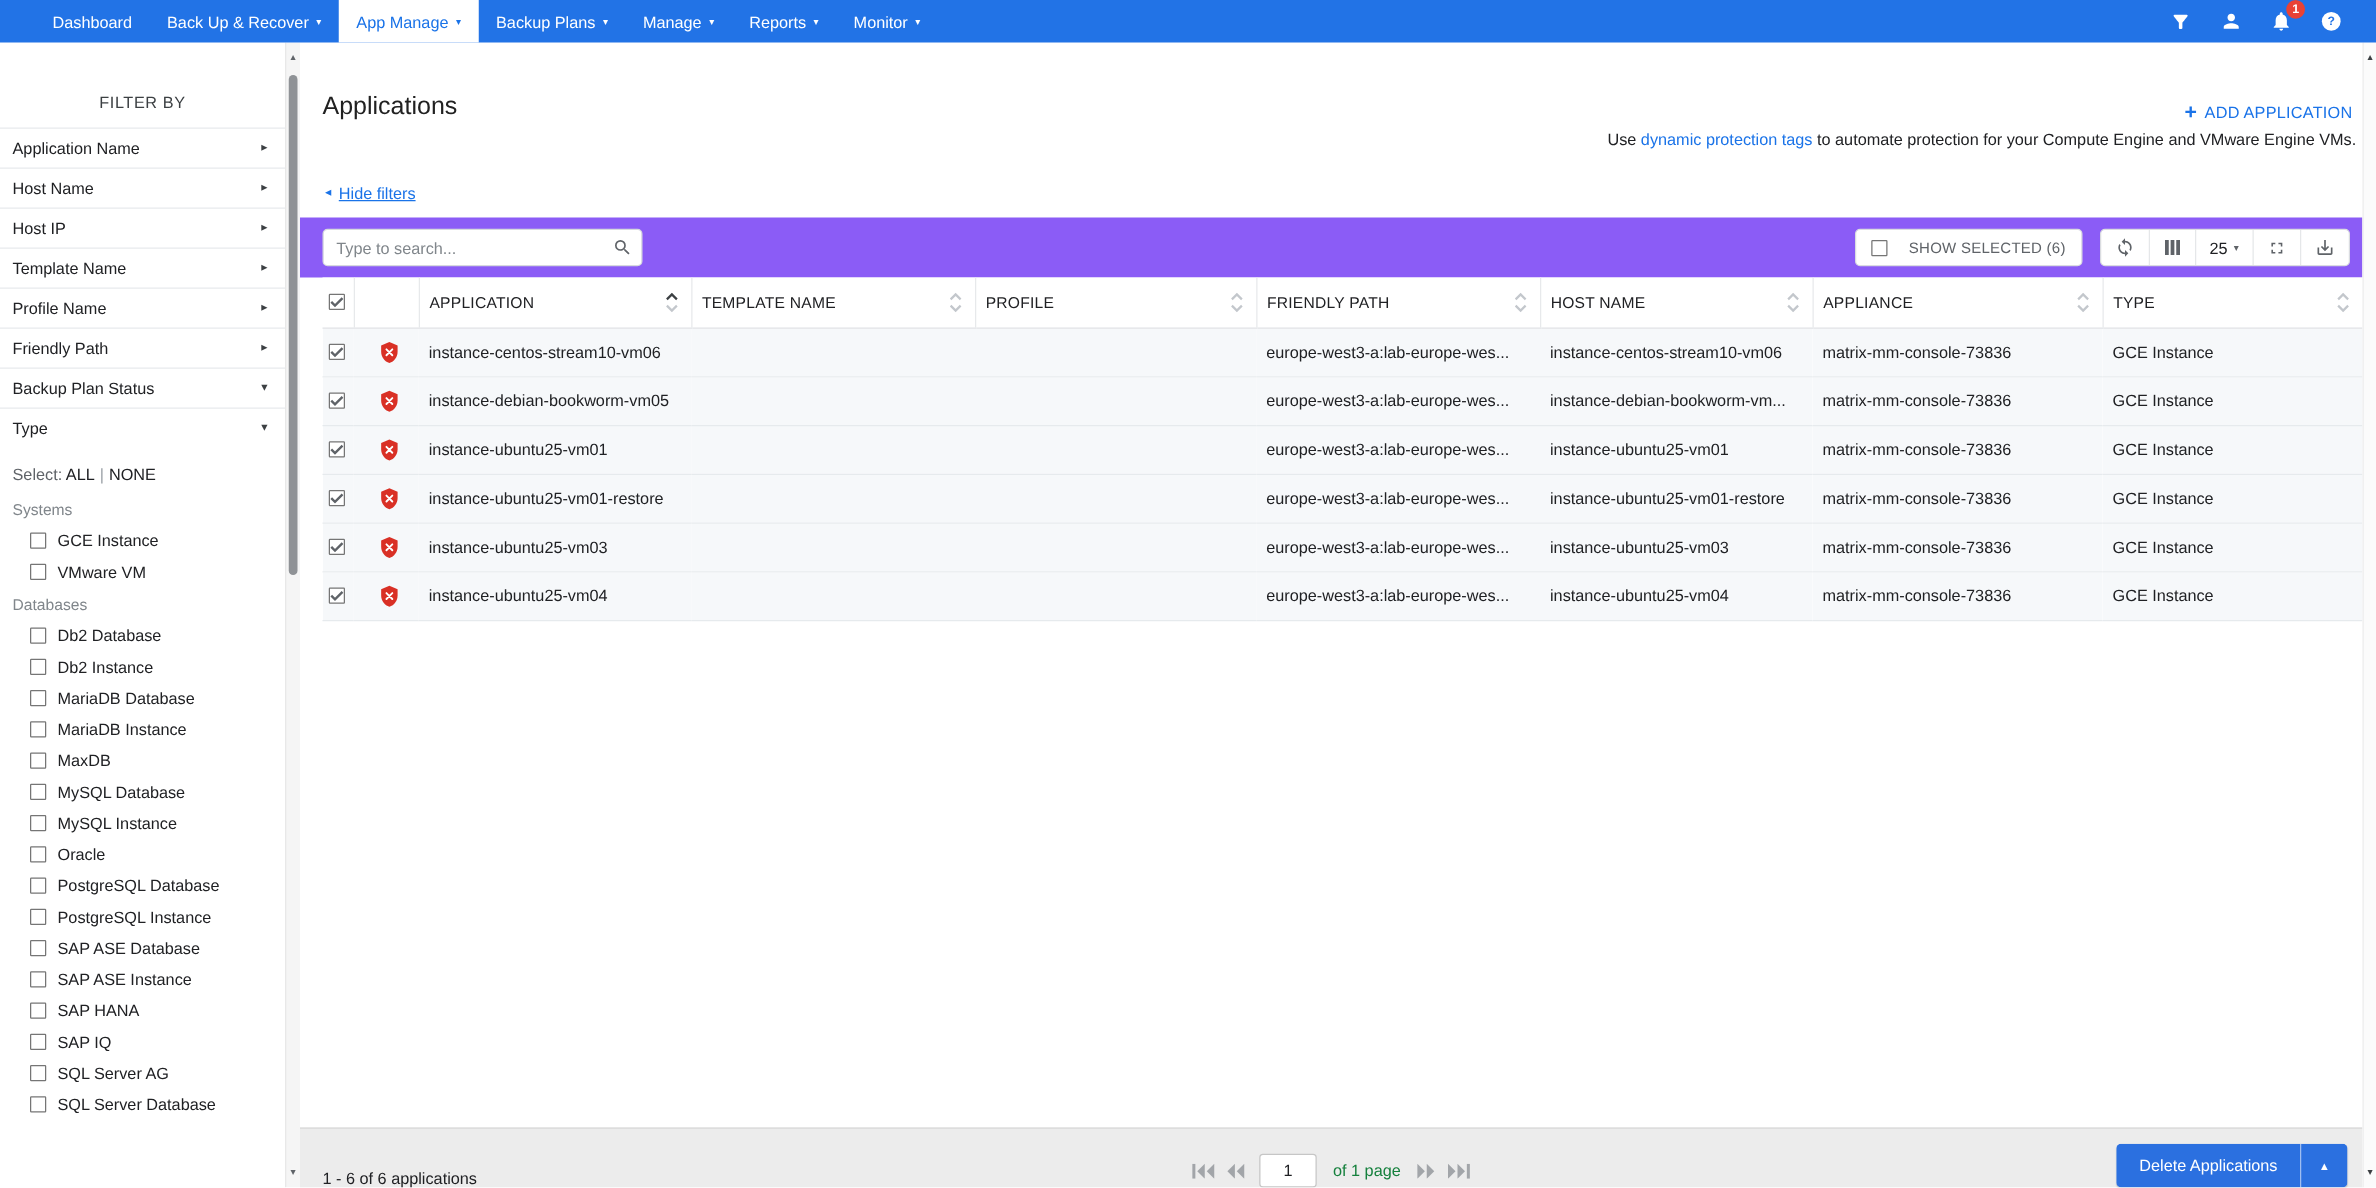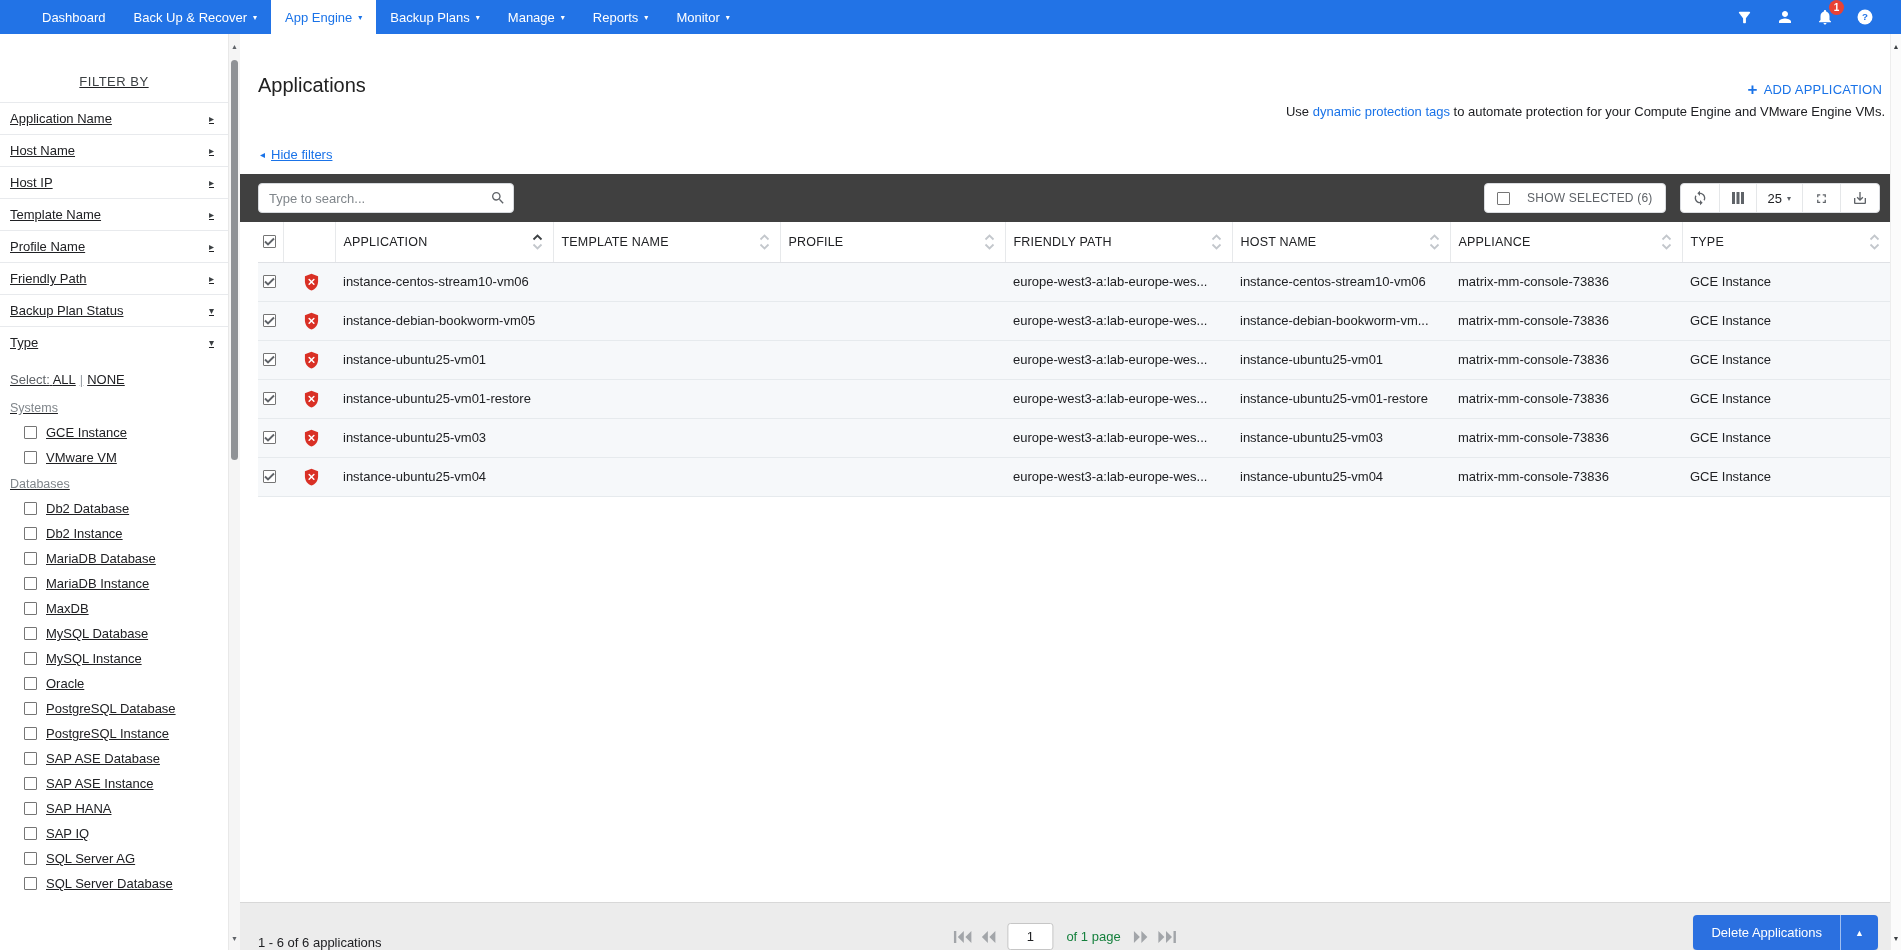--- a/index.html
+++ b/index.html
@@ -14,21 +14,21 @@
   .top-nav { display:flex; margin-left:28px; }
   .nav-item { display:flex; align-items:center; padding:0 14px; font-size:13px; color:#fff; cursor:pointer; white-space:nowrap; }
   .nav-item.active { background:#fff; color:#1a73e8; }
   .nav-caret { font-size:8px; margin-left:6px; }
   .topbar-actions { margin-left:auto; display:flex; align-items:center; gap:21px; padding-right:27px; }
   .tb-icon { position:relative; width:19px; height:19px; display:flex; align-items:center; justify-content:center; cursor:pointer; }
   .badge { position:absolute; top:-8px; right:-10px; min-width:15px; height:15px; border-radius:8px; background:#e94235; color:#fff; font-size:10px; font-weight:bold; display:flex; align-items:center; justify-content:center; padding:0 3px; }
 
   
   .sidebar { position:absolute; top:34px; left:0; width:240px; bottom:0; background:#fff; overflow:hidden; }
-  .sb-content { position:absolute; top:0; left:0; right:12px; bottom:0; overflow:hidden;text-decoration:underline; }
+  .sb-content { position:absolute; top:0; left:0; right:12px; bottom:0; overflow:hidden; }
   .sb-title { text-align:center; font-size:13px; color:#3c4043; letter-spacing:.5px; padding-top:40px; padding-bottom:13px; }
   .sb-row { display:flex; align-items:center; height:32px; padding:0 14px 0 10px; font-size:13px; color:#202124; border-top:1px solid #e8eaed; cursor:pointer; background:#fff; }
   .sb-caret { margin-left:auto; font-size:10px; color:#3c4043; line-height:1; }
   .sb-options { padding:7px 0 14px; }
   .sb-check-row { display:flex; align-items:center; height:25px; padding-left:24px; font-size:13px; color:#202124; cursor:pointer; }
   .cb { width:13px; height:13px; border:1px solid #757575; border-radius:1px; background:#fff; margin-right:9px; flex:none; display:inline-flex; align-items:center; justify-content:center; }
   .sb-select-row { font-size:13px; padding:14px 0 9px 10px; color:#5f6368; }
   .sb-select-row a { color:#202124; text-decoration:none; cursor:pointer; }
   .sb-sel-div { color:#9aa0a6; margin:0 4px; }
   .sb-group-label { font-size:12.5px; color:#80868b; padding:5px 0 5px 10px; }
@@ -42,21 +42,21 @@
   .main { position:absolute; top:34px; left:240px; right:11px; bottom:0; background:#fff; }
   .page-title { position:absolute; top:40px; left:18px; font-size:20px; color:#212121; }
   .add-app { position:absolute; top:47px; right:8px; font-size:13px; color:#1a73e8; display:flex; align-items:center; gap:6px; cursor:pointer; letter-spacing:.2px; }
   .add-plus { font-size:17px; font-weight:bold; line-height:1; }
   .banner { position:absolute; top:70px; right:5px; font-size:13px; color:#202124; }
   .banner a { color:#1a73e8; cursor:pointer; }
   .hide-filters { position:absolute; top:113px; left:20px; font-size:13px; color:#1a73e8; cursor:pointer; display:flex; align-items:center; gap:6px; }
   .hide-filters .hf-label { text-decoration:underline; }
   .hf-arrow { font-size:10px; line-height:1; }
 
-  .toolbar { position:absolute; top:140px; left:0; right:0; height:48px; background:#404040; display:flex; align-items:center; }
+  .toolbar { position:absolute; top:140px; left:0; right:0; height:48px; background:#8b5cf6; display:flex; align-items:center; }
   .search-wrap { position:relative; margin-left:18px; }
   .search-input { width:256px; height:30px; border:1px solid #d6d9dd; border-radius:4px; background:#fff; font-size:13px; padding:0 32px 0 10px; color:#202124; outline:none; font-family:inherit; }
   .search-input::placeholder { color:#80868b; }
   .search-icon { position:absolute; right:8px; top:7px; cursor:pointer; display:flex; }
   .toolbar-right { margin-left:auto; display:flex; align-items:center; gap:14px; margin-right:10px; }
   .show-selected { display:flex; align-items:center; gap:8px; height:30px; padding:0 12px; background:#fff; border:1px solid #dadce0; border-radius:4px; font-size:12px; color:#5f6368; letter-spacing:.2px; cursor:pointer; }
   .btn-group { display:flex; align-items:stretch; height:30px; background:#fff; border:1px solid #dadce0; border-radius:4px; }
   .bg-btn { display:flex; align-items:center; justify-content:center; padding:0 11px; border-left:1px solid #e5e7e9; cursor:pointer; font-size:13px; color:#202124; gap:5px; }
   .bg-btn.first { border-left:none; }
   .ps-caret { font-size:8px; color:#5f6368; }
@@ -94,21 +94,21 @@
 <div class="topbar">
   <nav class="top-nav">
       <a class="nav-item">
         <span>Dashboard</span>
       </a>
       <a class="nav-item">
         <span>Back Up &amp; Recover</span>
         <span class="nav-caret">▾</span>
       </a>
       <a class="nav-item active">
-        <span>App Engine</span>
+        <span>App Manage</span>
         <span class="nav-caret">▾</span>
       </a>
       <a class="nav-item">
         <span>Backup Plans</span>
         <span class="nav-caret">▾</span>
       </a>
       <a class="nav-item">
         <span>Manage</span>
         <span class="nav-caret">▾</span>
       </a>

